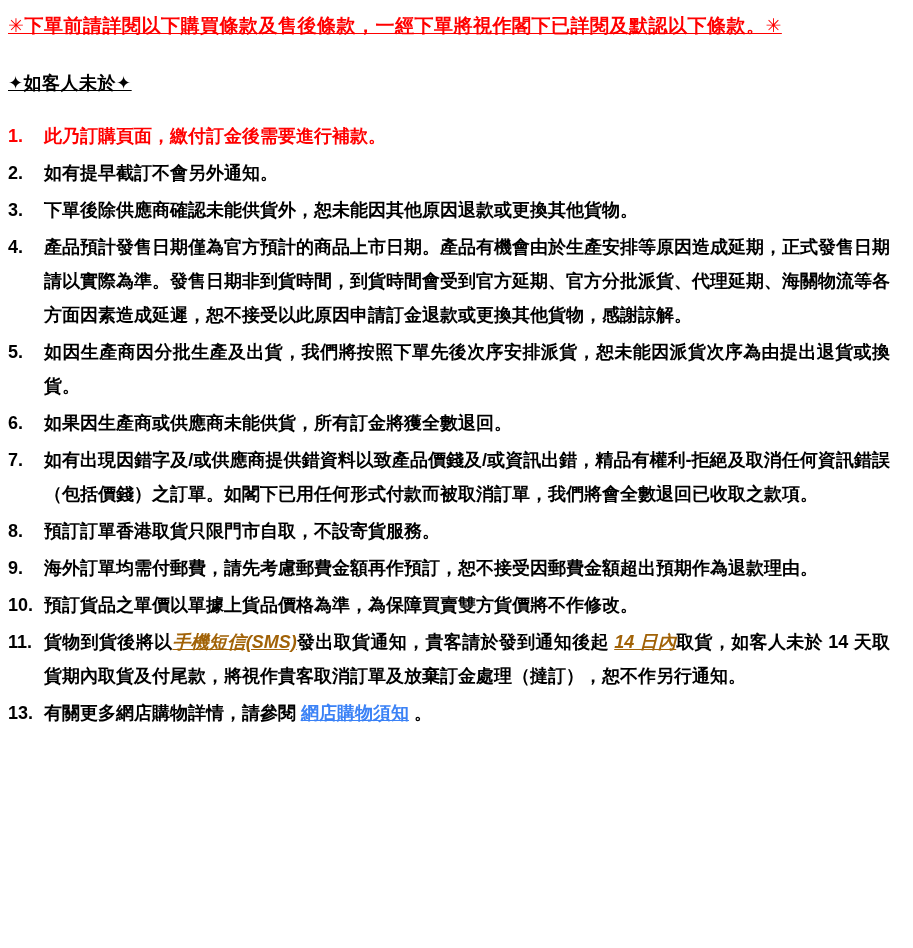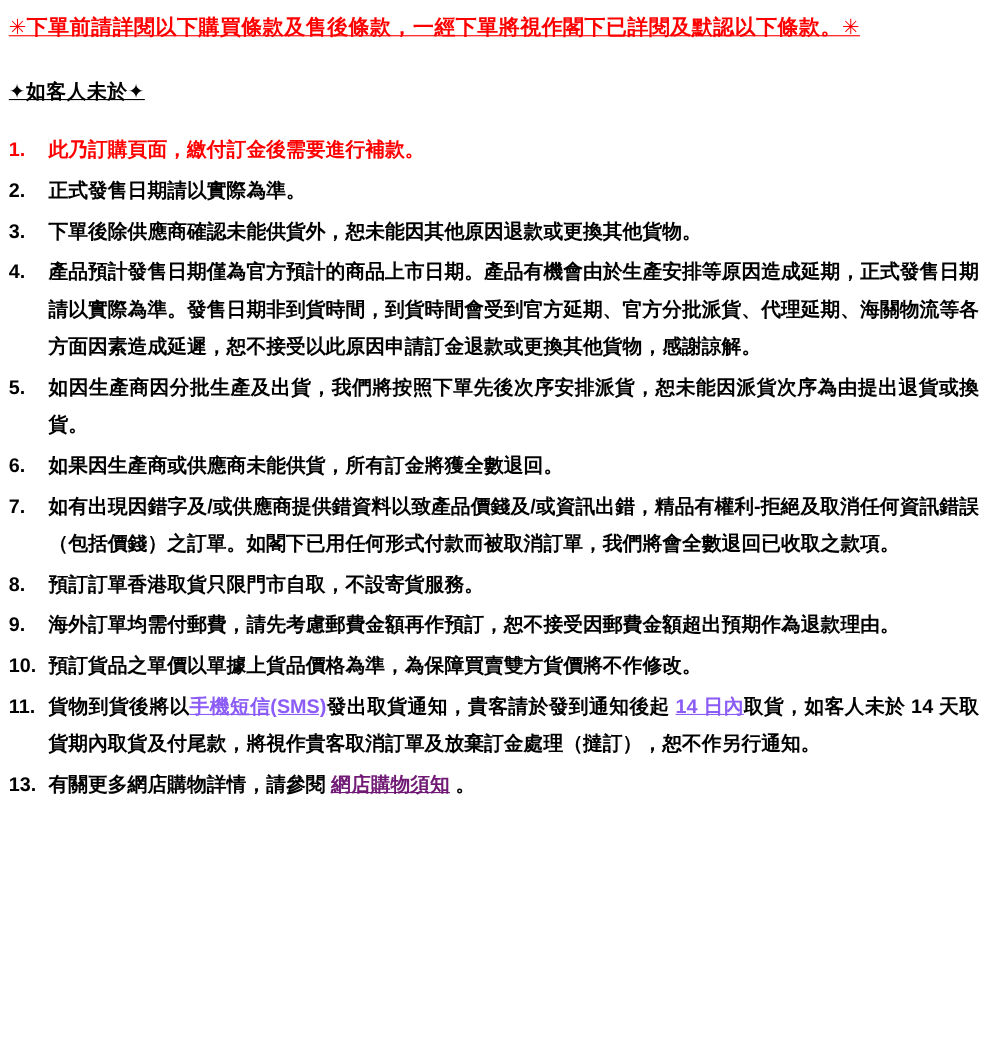--- a/index.html
+++ b/index.html
@@ -45,46 +45,47 @@
     flex: 0 0 36px;
     width: 36px;
   }
   .term .content {
     flex: 1;
     text-align: justify;
     padding-right: 2px;
   }
   .style-red { color: #ff0000; }
   .seg-red-u {
-    color: #8b5cf6;
+    color: #a16207;
     text-decoration: underline;
+    font-style: italic;
   }
   a.seg-link {
-    color: #701a75;
+    color: #3b82f6;
     text-decoration: underline;
     font-weight: 700;
     cursor: pointer;
   }
 </style>
 </head>
 <body>
 
 <div class="page">
   <div class="notice-title">✳下單前請詳閱以下購買條款及售後條款，一經下單將視作閣下已詳閱及默認以下條款。✳</div>
 
   <div class="section-heading">✦如客人未於✦</div>
 
   <div class="terms-list">
       <div class="term style-red">
         <span class="num">1.</span>
         <div class="content"><span class="style-red">此乃訂購頁面，繳付訂金後需要進行補款。</span></div>
       </div>
       <div class="term">
         <span class="num">2.</span>
-        <div class="content"><span>正式發售日期請以實際為準。</span></div>
+        <div class="content"><span>如有提早截訂不會另外通知。</span></div>
       </div>
       <div class="term">
         <span class="num">3.</span>
         <div class="content"><span>下單後除供應商確認未能供貨外，恕未能因其他原因退款或更換其他貨物。</span></div>
       </div>
       <div class="term">
         <span class="num">4.</span>
         <div class="content"><span>產品預計發售日期僅為官方預計的商品上市日期。產品有機會由於生產安排等原因造成延期，正式發售日期請以實際為準。發售日期非到貨時間，到貨時間會受到官方延期、官方分批派貨、代理延期、海關物流等各方面因素造成延遲，恕不接受以此原因申請訂金退款或更換其他貨物，感謝諒解。</span></div>
       </div>
       <div class="term">

